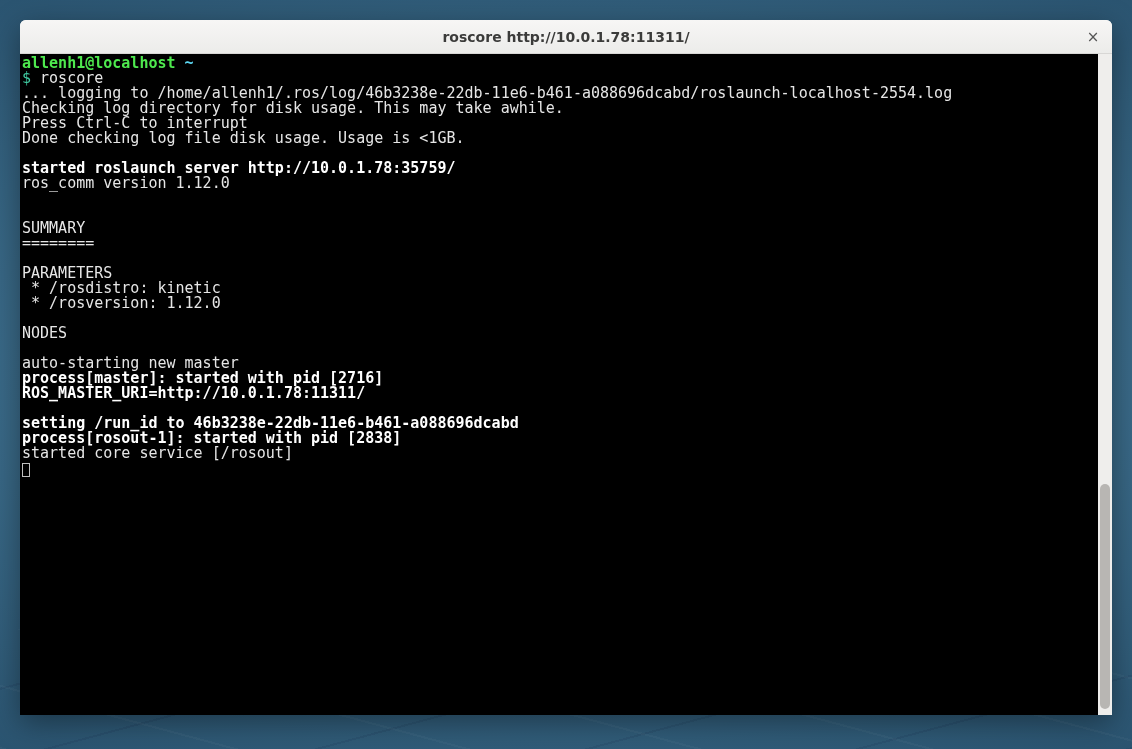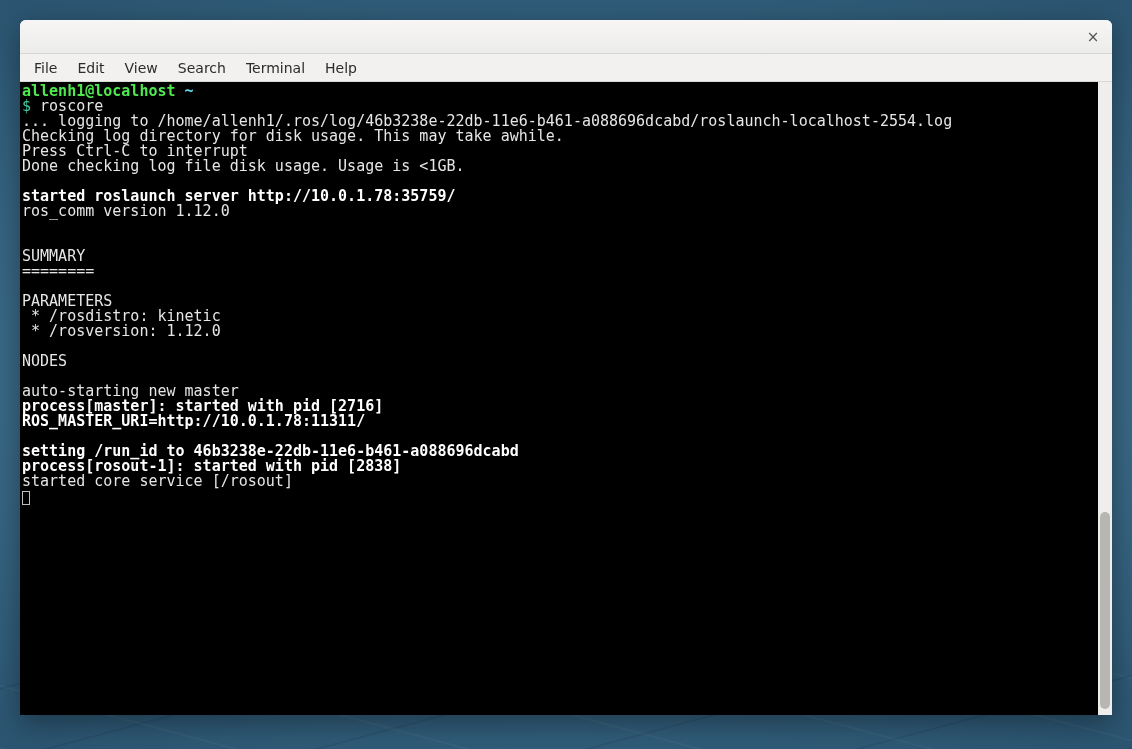--- a/index.html
+++ b/index.html
@@ -124,33 +124,26 @@
   }
 </style>
 </head>
 <body>
 
 <div class="desktop-bg"></div>
 
 <div class="window">
 
   <div class="titlebar">
+    <span class="titlebar-title">roscore http://10.0.1.78:11311/</span>
     <div class="close-btn">
       <span>×</span>
     </div>
   </div>
 
-  <div class="menubar">
-    <span class="menu-item">File</span>
-    <span class="menu-item">Edit</span>
-    <span class="menu-item">View</span>
-    <span class="menu-item">Search</span>
-    <span class="menu-item">Terminal</span>
-    <span class="menu-item">Help</span>
-  </div>
 
   <div class="terminal-wrap">
     <div class="terminal"><span class="c-green">allenh1@localhost</span> <span class="c-blue">~</span>
 <span class="c-teal">$</span> <span>roscore</span>
 <span>... logging to /home/allenh1/.ros/log/46b3238e-22db-11e6-b461-a088696dcabd/roslaunch-localhost-2554.log</span>
 <span>Checking log directory for disk usage. This may take awhile.</span>
 <span>Press Ctrl-C to interrupt</span>
 <span>Done checking log file disk usage. Usage is &lt;1GB.</span>
 
 <span class="c-bold">started roslaunch server http</span><span class="c-bold">://10.0.1.78:35759/</span>

